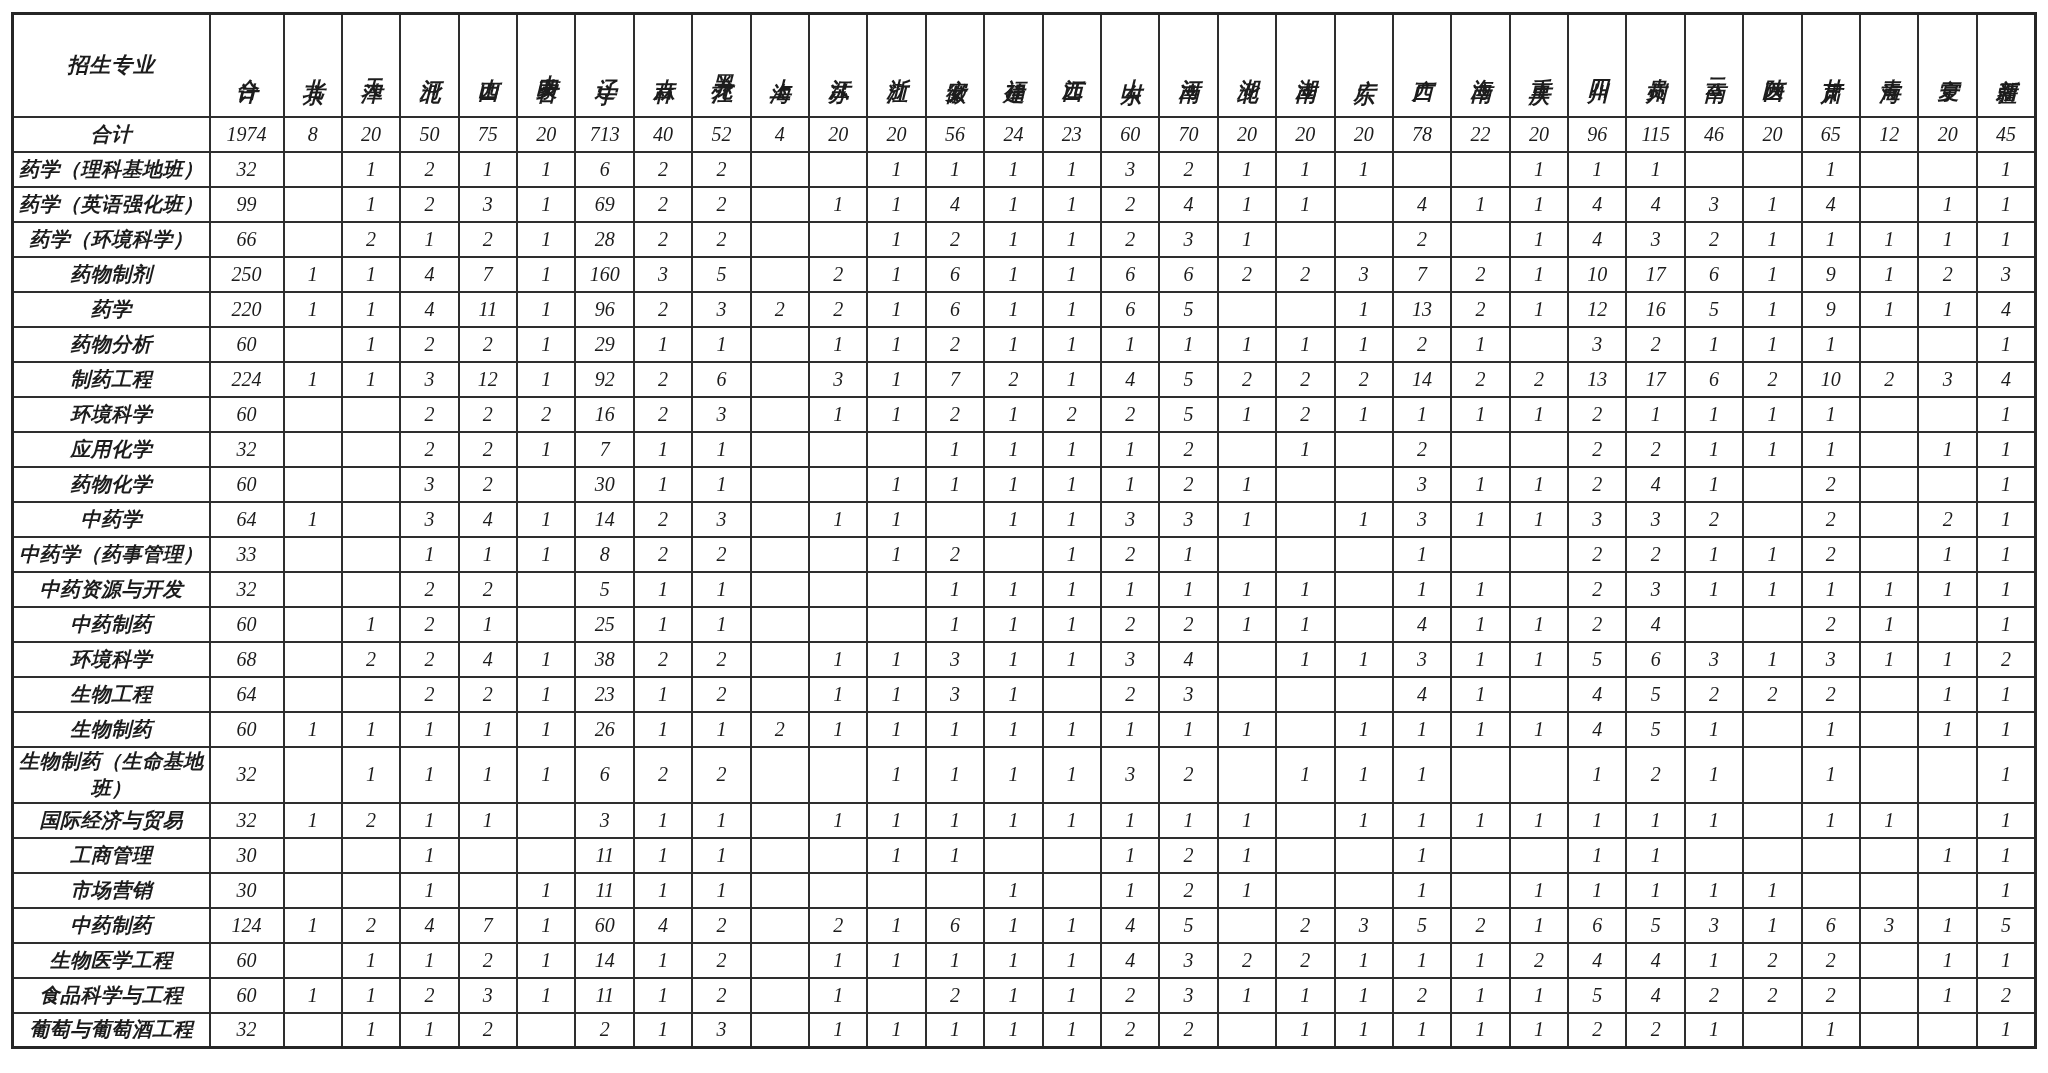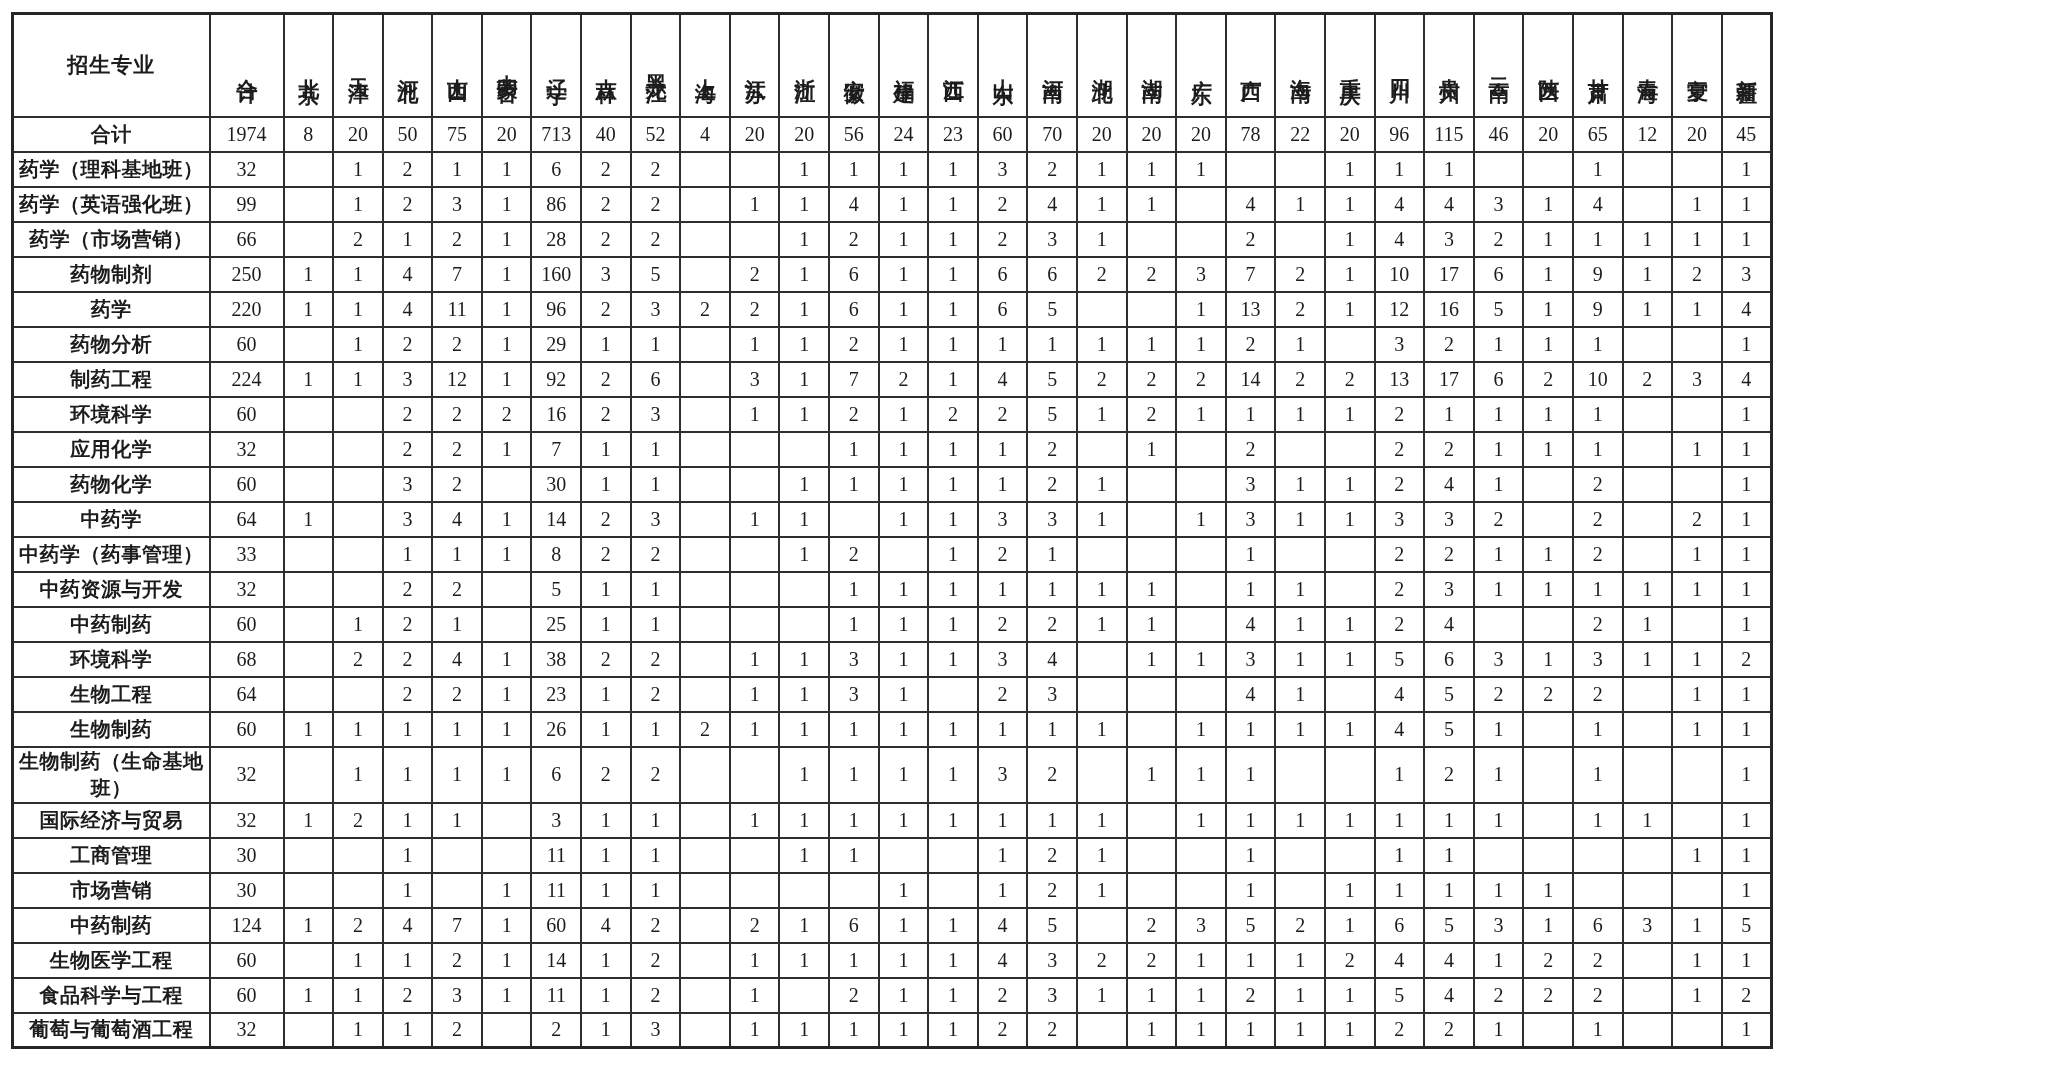--- a/index.html
+++ b/index.html
@@ -11,24 +11,25 @@
     height: 1073px;
     background: #ffffff;
     overflow: hidden;
     font-family: "Liberation Serif", "DejaVu Serif", serif;
     color: #1c1c1c;
   }
   table.enroll {
     position: absolute;
     left: 11px;
     top: 12px;
-    width: 1762px;
+    width: 2026px;
     border-collapse: collapse;
     table-layout: fixed;
     border: 3px solid #262626;
+    font-style: italic;
   }
   col.c-major { width: 197px; }
   col.c-total { width: 74px; }
   th, td {
     border: 2px solid #2e2e2e;
     text-align: center;
     vertical-align: middle;
     padding: 0;
     overflow: hidden;
   }
@@ -175,48 +176,48 @@
           <td class="numcell">1</td>
         </tr>
         <tr>
           <td class="rowlabel">药学（英语强化班）</td>
           <td class="totalcell">99</td>
           <td class="numcell"></td>
           <td class="numcell">1</td>
           <td class="numcell">2</td>
           <td class="numcell">3</td>
           <td class="numcell">1</td>
-          <td class="numcell">86</td>
-          <td class="numcell">2</td>
-          <td class="numcell">2</td>
-          <td class="numcell"></td>
-          <td class="numcell">1</td>
-          <td class="numcell">1</td>
-          <td class="numcell">4</td>
-          <td class="numcell">1</td>
-          <td class="numcell">1</td>
-          <td class="numcell">2</td>
-          <td class="numcell">4</td>
-          <td class="numcell">1</td>
-          <td class="numcell">1</td>
-          <td class="numcell"></td>
-          <td class="numcell">4</td>
-          <td class="numcell">1</td>
-          <td class="numcell">1</td>
-          <td class="numcell">4</td>
-          <td class="numcell">4</td>
-          <td class="numcell">3</td>
-          <td class="numcell">1</td>
-          <td class="numcell">4</td>
-          <td class="numcell"></td>
-          <td class="numcell">1</td>
-          <td class="numcell">1</td>
-        </tr>
-        <tr>
-          <td class="rowlabel">药学（市场营销）</td>
+          <td class="numcell">69</td>
+          <td class="numcell">2</td>
+          <td class="numcell">2</td>
+          <td class="numcell"></td>
+          <td class="numcell">1</td>
+          <td class="numcell">1</td>
+          <td class="numcell">4</td>
+          <td class="numcell">1</td>
+          <td class="numcell">1</td>
+          <td class="numcell">2</td>
+          <td class="numcell">4</td>
+          <td class="numcell">1</td>
+          <td class="numcell">1</td>
+          <td class="numcell"></td>
+          <td class="numcell">4</td>
+          <td class="numcell">1</td>
+          <td class="numcell">1</td>
+          <td class="numcell">4</td>
+          <td class="numcell">4</td>
+          <td class="numcell">3</td>
+          <td class="numcell">1</td>
+          <td class="numcell">4</td>
+          <td class="numcell"></td>
+          <td class="numcell">1</td>
+          <td class="numcell">1</td>
+        </tr>
+        <tr>
+          <td class="rowlabel">药学（环境科学）</td>
           <td class="totalcell">66</td>
           <td class="numcell"></td>
           <td class="numcell">2</td>
           <td class="numcell">1</td>
           <td class="numcell">2</td>
           <td class="numcell">1</td>
           <td class="numcell">28</td>
           <td class="numcell">2</td>
           <td class="numcell">2</td>
           <td class="numcell"></td>

